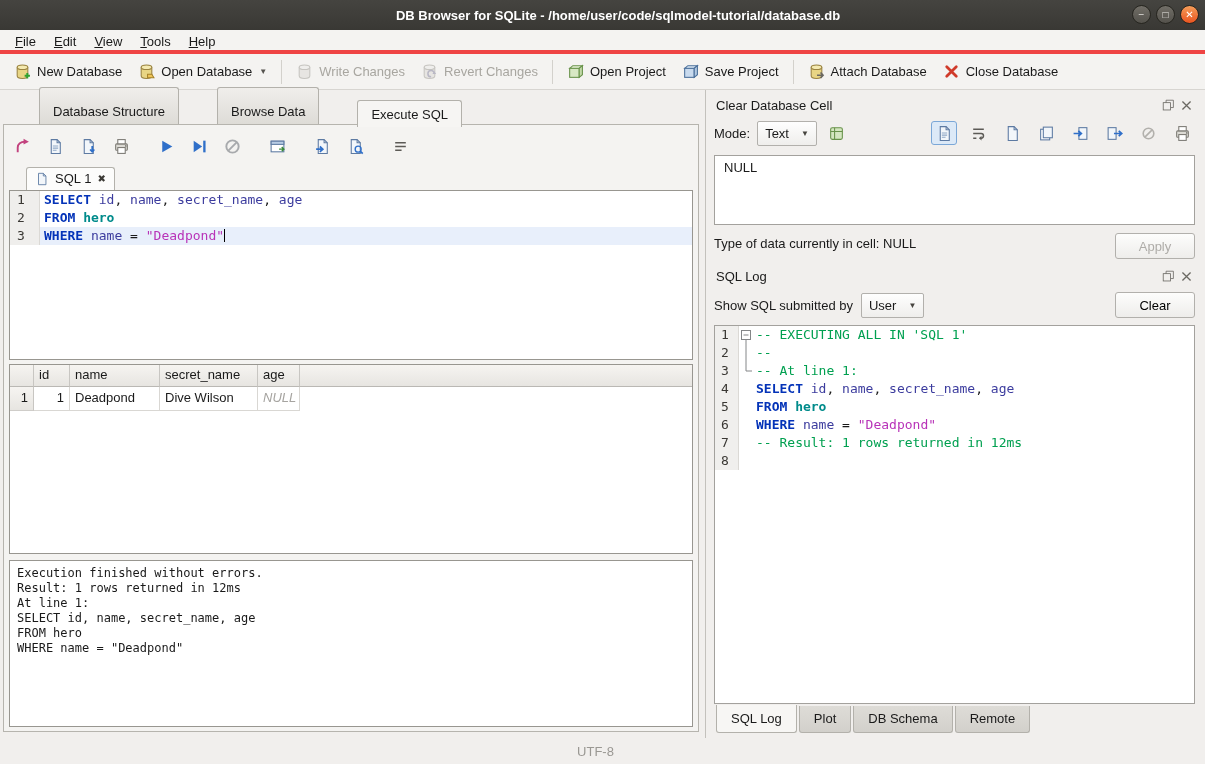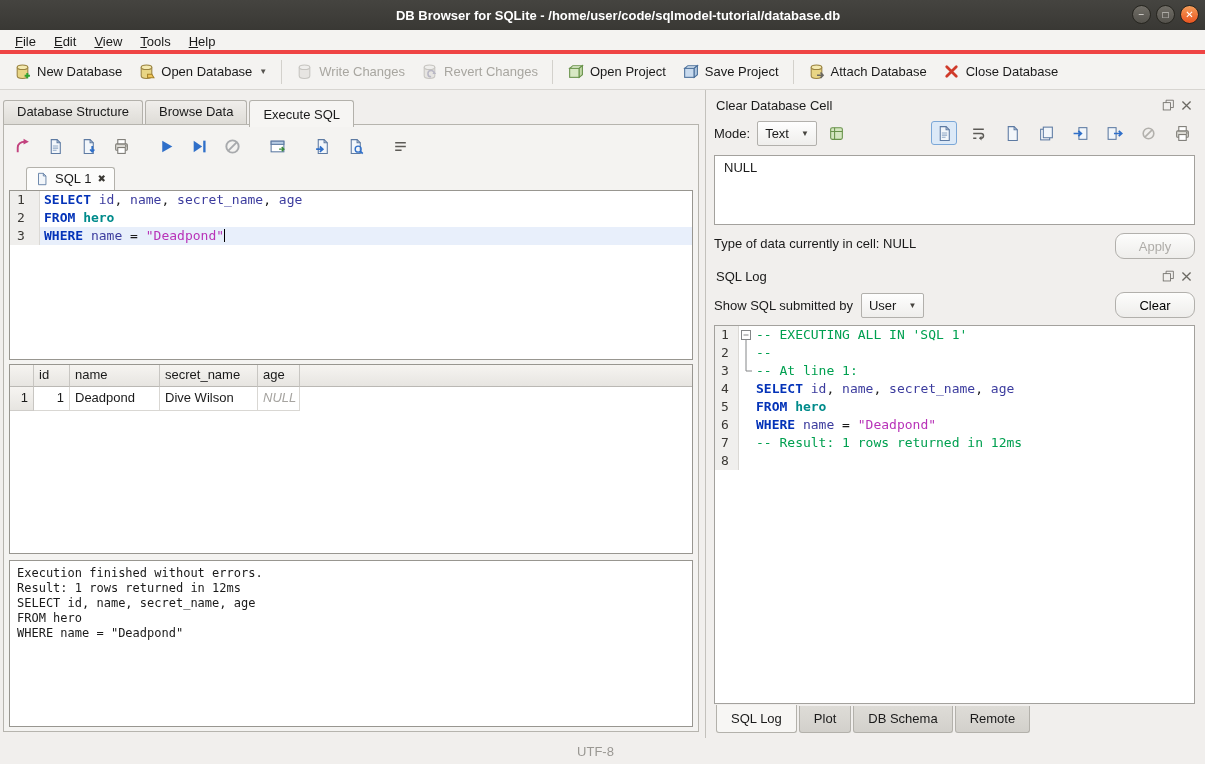--- a/index.html
+++ b/index.html
@@ -39,23 +39,23 @@
   .svg-icon.sm { width:14px; height:14px; }
 
   
   .content { flex:1; display:flex; min-height:0; }
   .left-pane { width:705px; flex:none; display:flex; flex-direction:column; }
   .right-pane { flex:1; border-left:1px solid #c3c1bc; display:flex; flex-direction:column;
                 padding:4px 10px 0 8px; min-width:0; }
 
   
   .main-tabs { height:34px; display:flex; align-items:flex-end; padding-left:3px; flex:none; }
-  .main-tab { padding:3px 13px 5px; background:linear-gradient(#f0eeeb,#dedcd7);
+  .main-tab { padding:16px 13px 5px; background:linear-gradient(#f0eeeb,#dedcd7);
               border:1px solid #b3b1ab; border-bottom:none; margin-right:2px;
-              border-radius:3px 3px 0 0; }
+              border-radius:3px 3px 0 0;margin-left:36px; }
   .main-tab.active { background:#f6f5f3; padding-top:6px; position:relative; top:3px; }
 
   
   .left-frame { flex:1; margin:0 6px 6px 3px; border:1px solid #b6b4ae; background:#f4f3f1;
                 padding:4px 5px; display:flex; flex-direction:column; min-height:0; }
   .sql-toolbar { height:34px; display:flex; align-items:center; gap:7px; flex:none; }
   .icon-btn { width:26px; height:24px; display:flex; align-items:center; justify-content:center;
               border-radius:3px; border:1px solid transparent; }
   .icon-btn.gap { margin-left:12px; }
   .icon-btn.active { background:#dce9f7; border-color:#7ba7d7; }
@@ -118,21 +118,21 @@
   .combo { height:25px; border:1px solid #b2b0ac; background:linear-gradient(#fefefe,#efeeec);
            border-radius:2px; display:flex; align-items:center; padding:0 7px; gap:12px; }
   .combo .arrow { font-size:8px; color:#46443f; }
   .cell-icons { margin-left:auto; display:flex; gap:8px; }
 
   .cell-edit { height:70px; flex:none; margin-top:5px; background:#fff;
                border:1px solid #a3a19d; padding:4px 9px; }
   .cell-info { flex:none; display:flex; margin:8px 0 6px; }
   .cell-info-line { line-height:21px; }
   .btn { min-width:80px; height:26px; background:linear-gradient(#fdfdfc,#eeedeb);
-         border:1px solid #b2b0ac; border-radius:9px; font-family:inherit; font-size:13px;
+         border:1px solid #b2b0ac; border-radius:3px; font-family:inherit; font-size:13px;
          padding:0 12px; }
   .btn.disabled { color:#aeaca8; }
   .apply-wrap { margin-left:auto; align-self:center; }
 
   .log-controls { height:36px; display:flex; align-items:center; gap:8px; flex:none; }
   .log-box { flex:1; margin-top:2px; background:#fff; border:1px solid #a3a19d;
              font-family:"DejaVu Sans Mono","Liberation Mono",monospace; font-size:13px;
              overflow:hidden; min-height:0; }
   .log-line { display:flex; height:18px; line-height:18px; white-space:pre; }
   .log-gutter { width:24px; flex:none; background:#f0efed; color:#3a3834; padding-left:6px;
@@ -392,20 +392,21 @@
               <div class="res-rownum">1</div>
               <div class="res-cell  num" style="width:36px">1</div>
               <div class="res-cell  " style="width:90px">Deadpond</div>
               <div class="res-cell  " style="width:98px">Dive Wilson</div>
               <div class="res-cell nullv num" style="width:42px">NULL</div>
             </div>
           </div>
         <div class="status-box" id="statusbox">
             <div>Execution finished without errors.</div>
             <div>Result: 1 rows returned in 12ms</div>
+            <div>At line 1:</div>
             <div>SELECT id, name, secret_name, age</div>
             <div>FROM hero</div>
             <div>WHERE name = "Deadpond"</div>
           </div>
       </div>
     </div>
 
     <div class="right-pane">
 
       <div class="dock-header">

